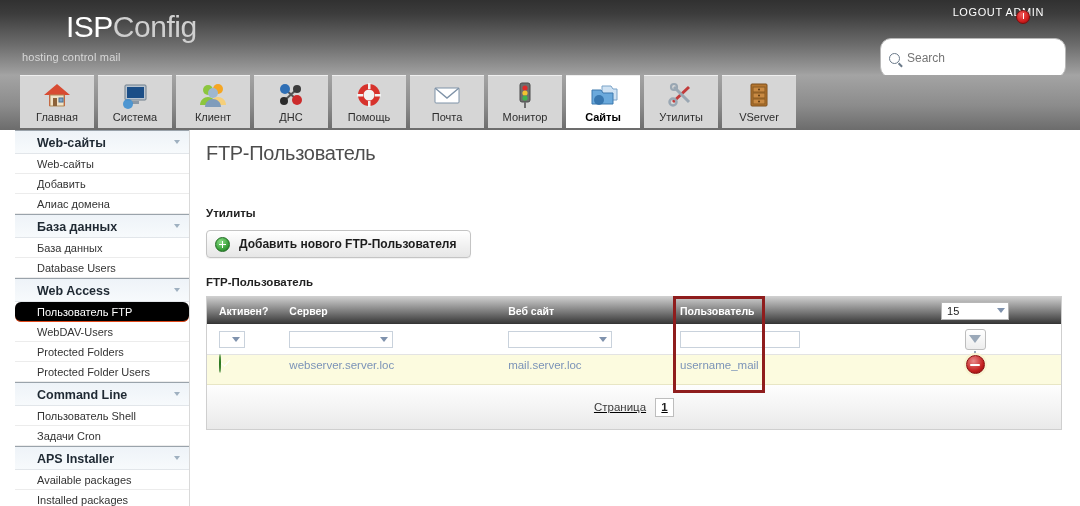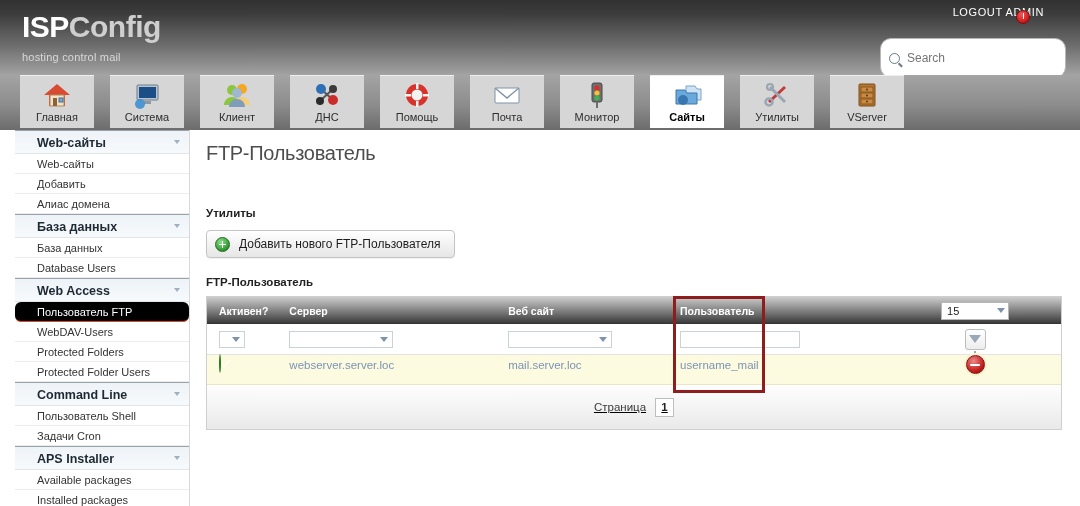--- a/index.html
+++ b/index.html
@@ -11,22 +11,23 @@
   }
   #app { position: relative; width: 1080px; height: 506px; background: #fff; }
 
   
   .header {
     position: absolute; left: 0; top: 0; width: 1080px; height: 75px;
     background: linear-gradient(to bottom, #313131 0%, #3c3c3c 18%, #6f6f6f 62%, #9e9e9e 97%, #a4a4a4 100%);
   }
   .brand { position: absolute; left: 22px; top: 10px; }
   .brand-title {
-    font-size: 30px; font-weight: bold; letter-spacing: -0.5px;
+    font-size: 30px; font-weight: normal; letter-spacing: -0.5px;
     line-height: 34px;
+    margin-left: 44px;
   }
   .brand-title .isp { color: #ffffff; }
   .brand-title .config { color: #cfcfcf; }
   .brand-sub {
     font-size: 11px; color: #d8d8d8; margin-top: 7px; letter-spacing: 0.2px;
   }
   .logout {
     position: absolute; right: 36px; top: 6px;
     font-size: 11px; color: #ffffff; letter-spacing: 0.6px;
   }
@@ -58,21 +59,21 @@
     border: 0; outline: 0; background: transparent; margin-left: 7px;
     font-family: "Liberation Sans", sans-serif; font-size: 12px; color: #555;
     width: 150px;
   }
 
   
   .tabbar {
     position: absolute; left: 0; top: 75px; width: 1080px; height: 55px;
     background: linear-gradient(to bottom, #a4a4a4 0%, #8c8c8c 55%, #6c6c6c 100%);
   }
-  .tabs { position: absolute; left: 20px; top: 0; display: flex; gap: 16px; justify-content: space-between; }
+  .tabs { position: absolute; left: 20px; top: 0; display: flex; gap: 4px; justify-content: space-between; }
   .tab {
     width: 74px; height: 53px; background: #d6d6d6;
     border-top: 1px solid #efefef;
     display: flex; flex-direction: column; align-items: center; justify-content: flex-start;
     padding-top: 4px; cursor: pointer;
   }
   .tab.active { background: #ffffff; }
   .tab-icon { width: 32px; height: 30px; display: block; }
   .tab-label {
     font-size: 11px; color: #2d2d2d; margin-top: 1px;
@@ -121,21 +122,21 @@
   .plus-icon {
     width: 15px; height: 15px; border-radius: 50%; position: relative; flex: 0 0 auto;
     background: radial-gradient(circle at 38% 30%, #8ede8a 0%, #3aa23a 60%, #1c6b22 100%);
     border: 1px solid #1f6b22;
   }
   .plus-icon::before, .plus-icon::after {
     content: ""; position: absolute; background: #fff;
   }
   .plus-icon::before { left: 3px; top: 6px; width: 7px; height: 1.6px; }
   .plus-icon::after  { left: 5.7px; top: 3.2px; width: 1.6px; height: 7px; }
-  .add-btn-label { font-size: 12px; font-weight: normal; color: #1d1d1d; margin-left: 9px; }
+  .add-btn-label { font-size: 12px; font-weight: bold; color: #1d1d1d; margin-left: 9px; }
   .table-label { font-size: 11.5px; font-weight: bold; color: #222; margin-top: 18px; }
 
   
   .tbl { margin-top: 8px; width: 856px; border: 1px solid #cfcfcf; border-bottom: none; }
   .thead {
     display: flex; align-items: center; height: 27px;
     background: linear-gradient(to bottom, #cdcdcd 0%, #8e8e8e 42%, #3b3b3b 96%, #303030 100%);
   }
   .th { font-size: 10.5px; font-weight: bold; color: #ffffff; }
   .c-active { width: 84px; padding-left: 12px; }

